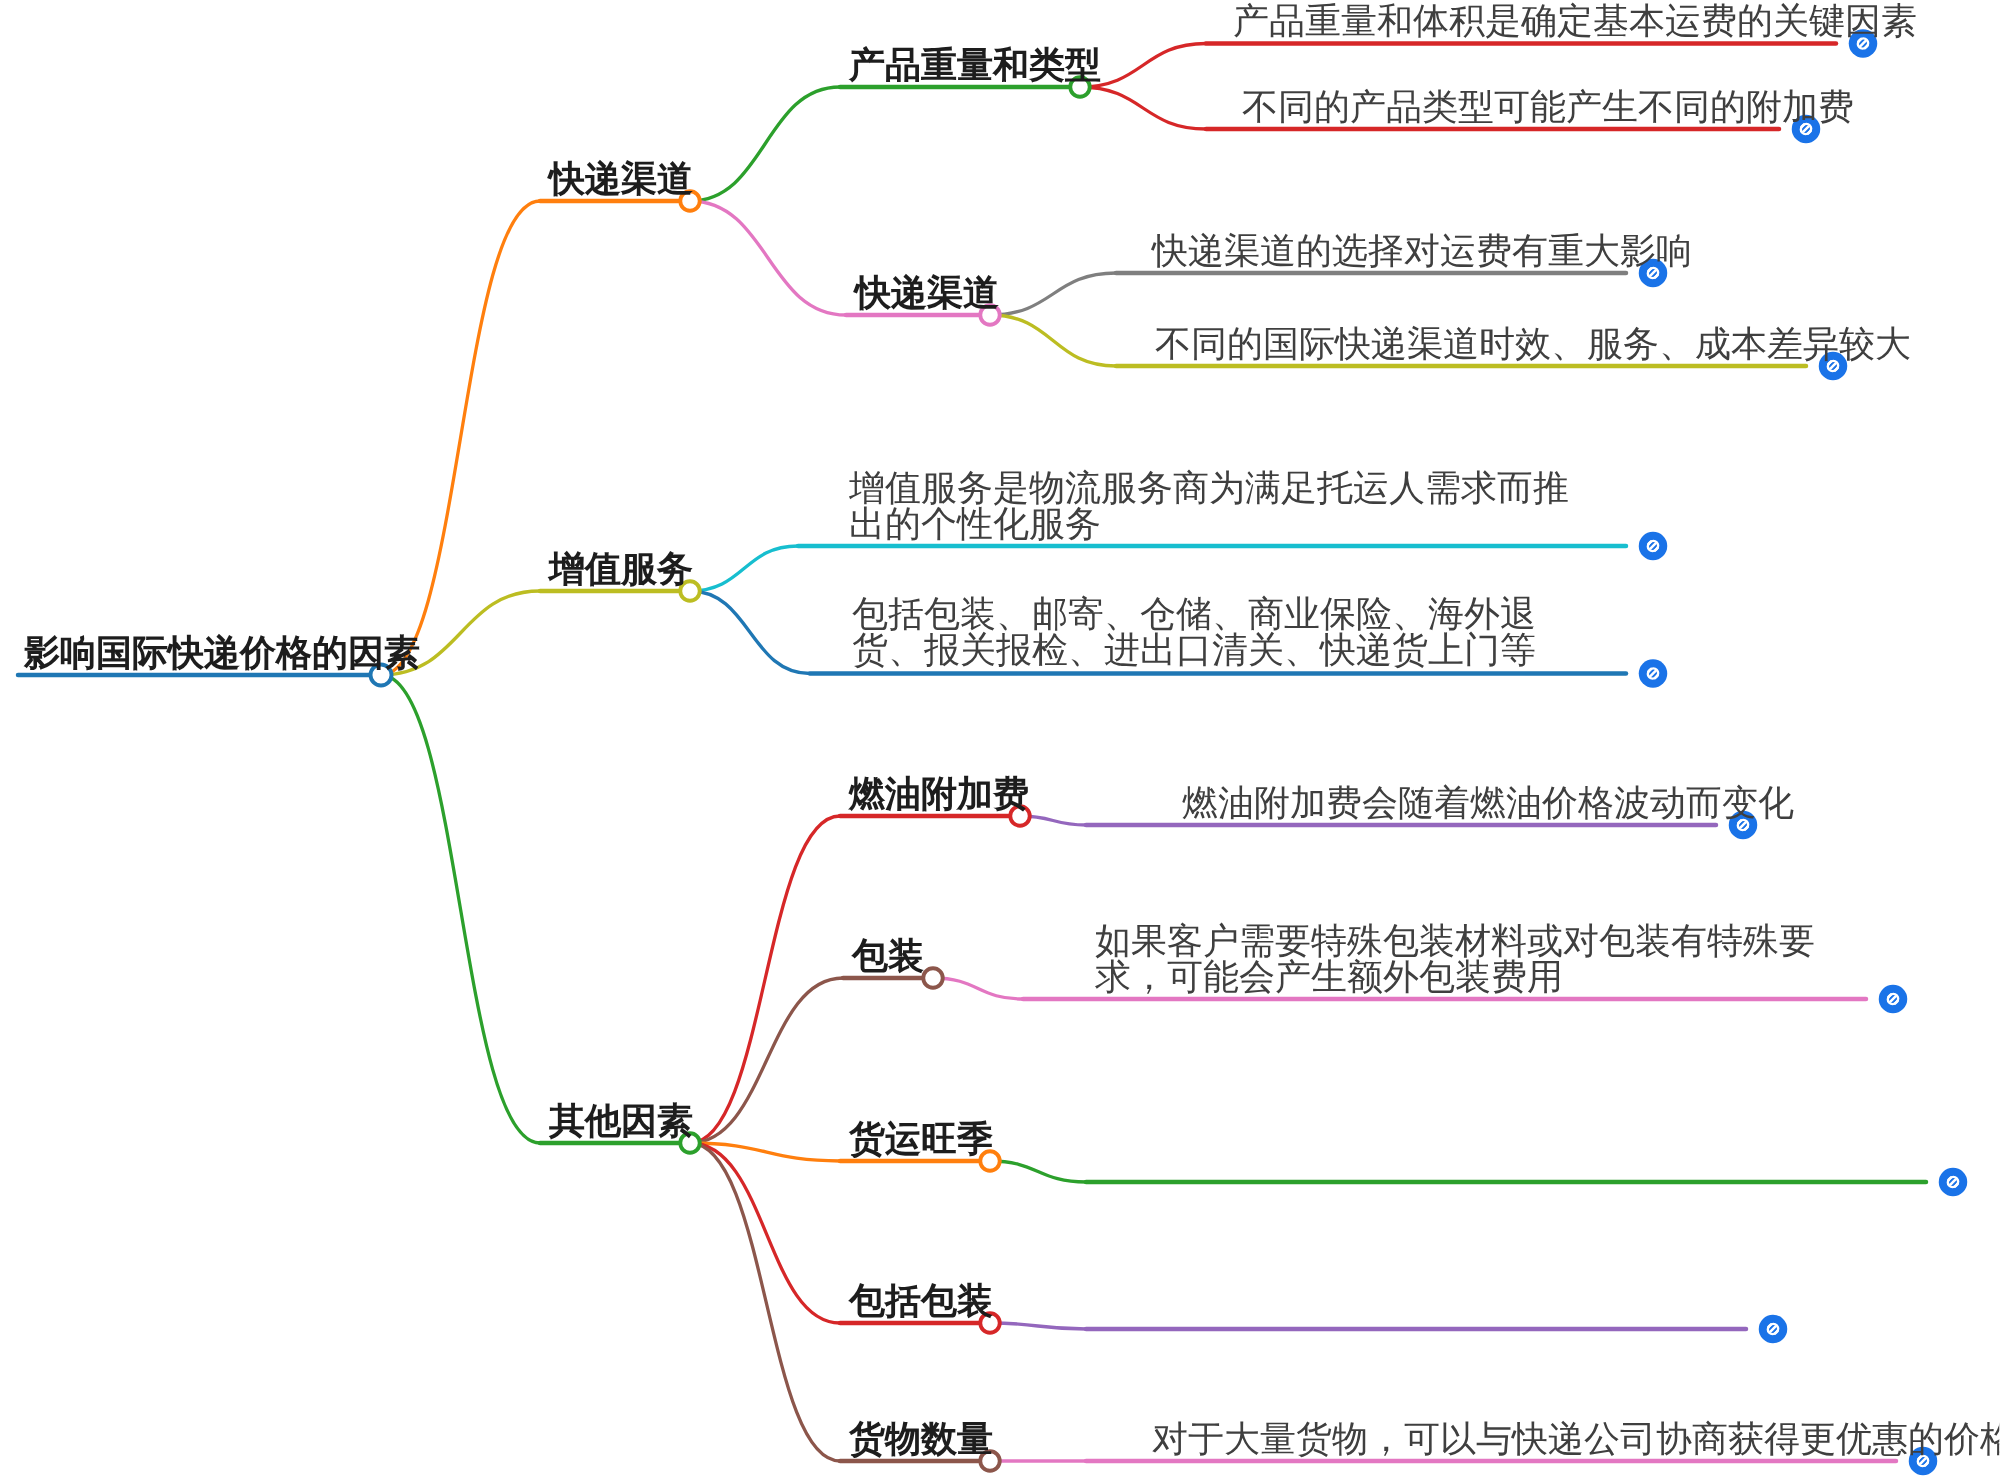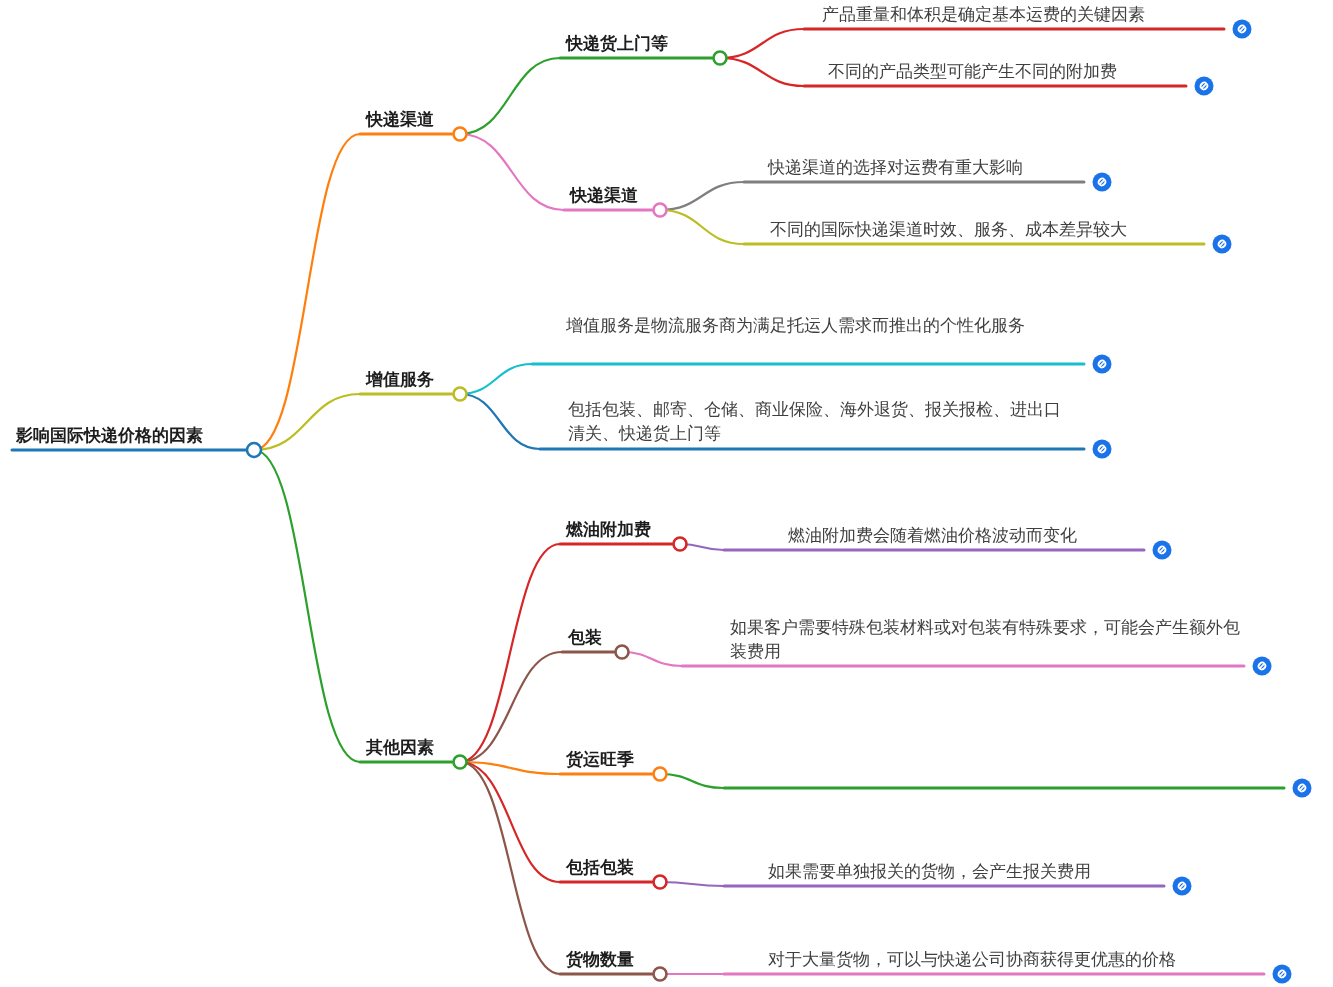--- a/index.html
+++ b/index.html
@@ -4,21 +4,21 @@
 <style>
   * { margin:0; padding:0; box-sizing:border-box; }
   html,body { background:#ffffff; }
   body { font-family:"Liberation Sans","DejaVu Sans",sans-serif; }
   .stage { position:relative; width:1333px; height:987px; background:#ffffff; overflow:hidden; }
   .stage > svg { position:absolute; left:0; top:0; }
   path.curve { fill:none; stroke-width:2.2; }
   line.ul { stroke-width:3; stroke-linecap:round; }
   circle.dot { fill:#ffffff; stroke-width:2.6; cursor:pointer; }
   g.linkicon { cursor:pointer; }
-  .node, .leaf { position:absolute; font-size:17px; line-height:24px; }
+  .node, .leaf { position:absolute; font-size:24px; line-height:24px; }
   .node { font-weight:bold; color:#1d1d1d; white-space:nowrap; cursor:pointer; }
   .leaf { color:#3f3f3f; cursor:pointer; }
   .leaf.nowrap { white-space:nowrap; }
   .leaf.wrap { white-space:normal; word-break:break-all; }
 </style>
 </head>
 <body>
 
 <div class="stage">
 
@@ -134,32 +134,31 @@
     <g class="linkicon" transform="translate(1282,974)">
         <circle r="9.5" fill="#1a73e8"></circle>
         <use href="#linkglyph"></use>
       </g>
   </svg>
 
   <div class="node" style="left:16px; top:424px;">影响国际快递价格的因素</div>
   <div class="node" style="left:366px; top:108px;">快递渠道</div>
   <div class="node" style="left:366px; top:368px;">增值服务</div>
   <div class="node" style="left:366px; top:736px;">其他因素</div>
-  <div class="node" style="left:566px; top:32px;">快递货上门等</div>
+  <div class="node" style="left:566px; top:32px;">产品重量和类型</div>
   <div class="node" style="left:570px; top:184px;">快递渠道</div>
   <div class="node" style="left:566px; top:518px;">燃油附加费</div>
   <div class="node" style="left:568px; top:626px;">包装</div>
   <div class="node" style="left:566px; top:748px;">货运旺季</div>
   <div class="node" style="left:566px; top:856px;">包括包装</div>
   <div class="node" style="left:566px; top:948px;">货物数量</div>
 
   <div class="leaf nowrap" style="left:822px; top:3px;">产品重量和体积是确定基本运费的关键因素</div>
   <div class="leaf nowrap" style="left:828px; top:60px;">不同的产品类型可能产生不同的附加费</div>
   <div class="leaf nowrap" style="left:768px; top:156px;">快递渠道的选择对运费有重大影响</div>
   <div class="leaf nowrap" style="left:770px; top:218px;">不同的国际快递渠道时效、服务、成本差异较大</div>
   <div class="leaf wrap" style="left:566px; top:314px; width:498px;">增值服务是物流服务商为满足托运人需求而推出的个性化服务</div>
   <div class="leaf nowrap" style="left:788px; top:524px;">燃油附加费会随着燃油价格波动而变化</div>
   <div class="leaf wrap" style="left:568px; top:398px; width:500px;">包括包装、邮寄、仓储、商业保险、海外退货、报关报检、进出口清关、快递货上门等</div>
   <div class="leaf wrap" style="left:730px; top:616px; width:514px;">如果客户需要特殊包装材料或对包装有特殊要求，可能会产生额外包装费用</div>
-  <div class="leaf nowrap" style="left:768px; top:860px;">如果需要单独报关的货物，会产生报关费用</div>
   <div class="leaf nowrap" style="left:768px; top:948px;">对于大量货物，可以与快递公司协商获得更优惠的价格</div>
 
 </div>
 
 </body></html>

